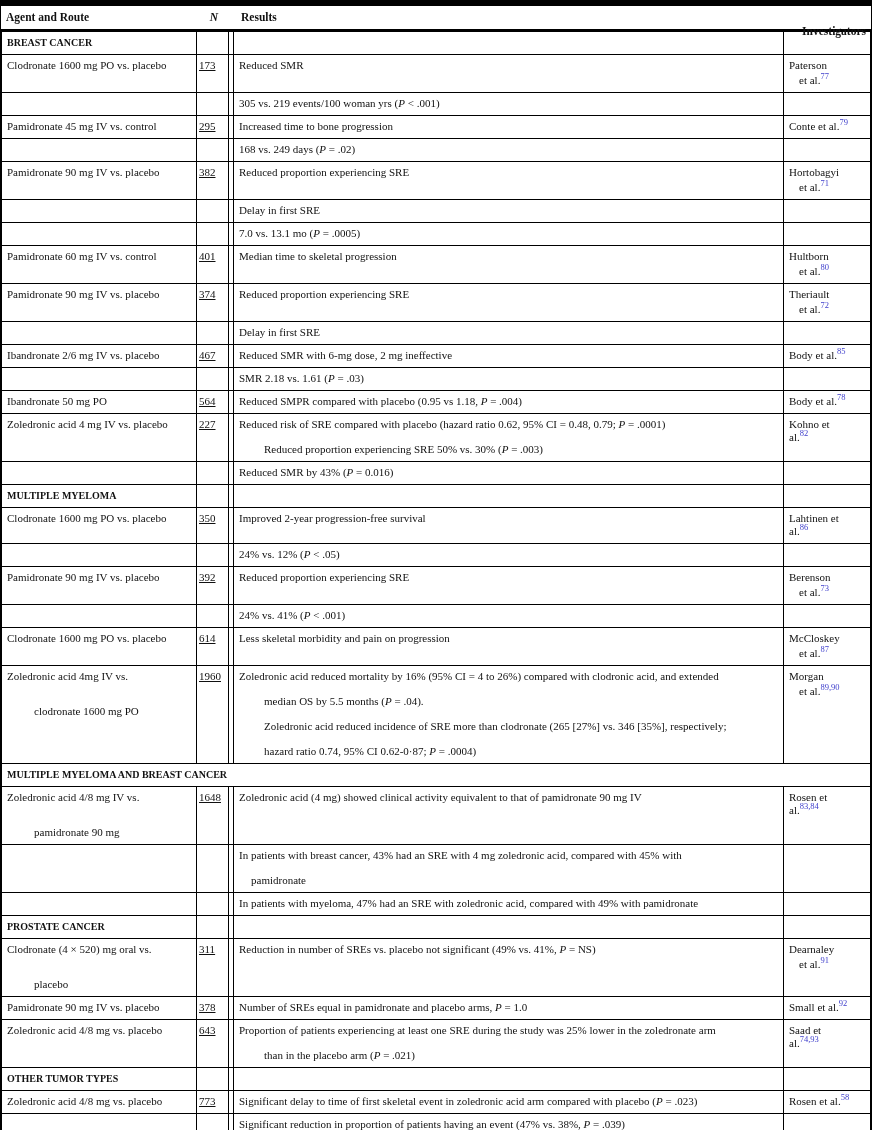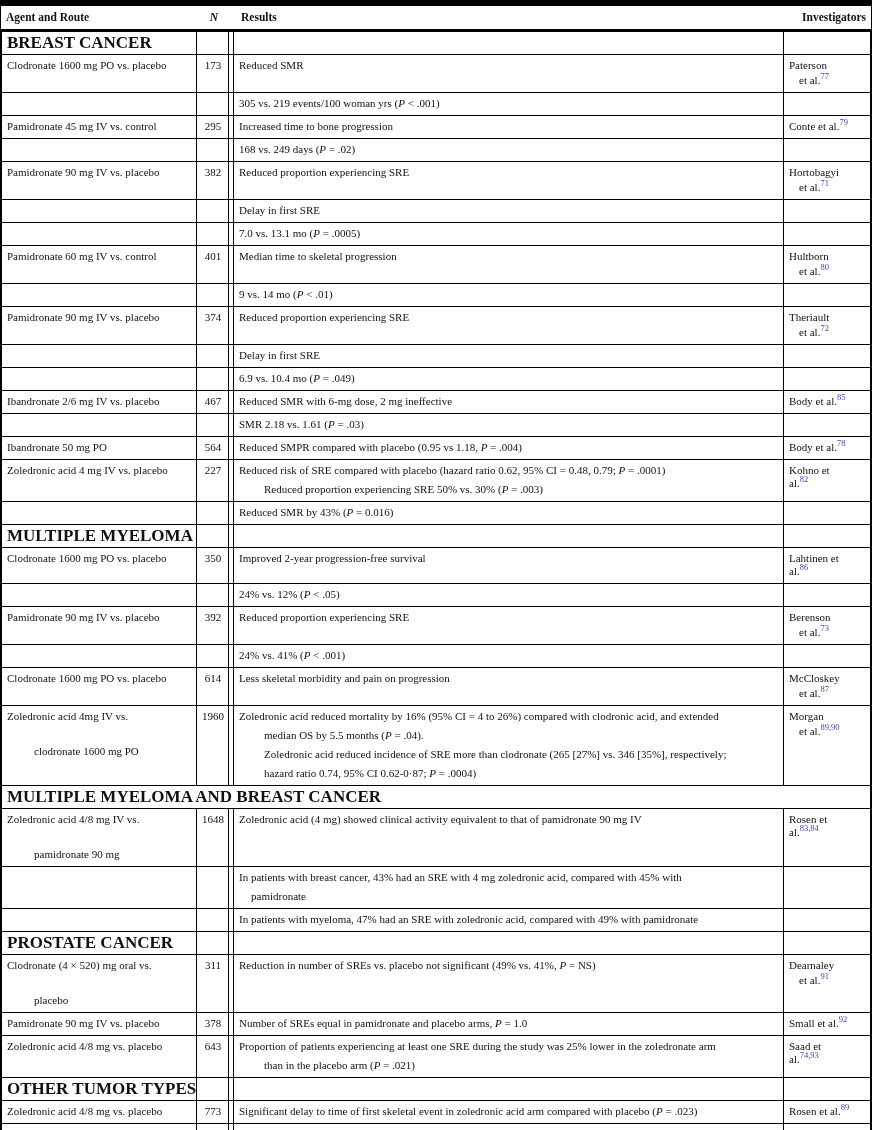--- a/index.html
+++ b/index.html
@@ -13,39 +13,39 @@
     border-left:1.5px solid #000;border-right:1.5px solid #000;border-bottom:2px solid #000;
   }
   .topbar{height:6px;background:#000;}
   .header{
     position:relative;height:23px;border-bottom:2px solid #000;
     font-weight:bold;font-size:11.5px;
   }
   .h-agent{position:absolute;left:5px;top:5px;}
   .h-n{position:absolute;left:196px;top:5px;width:34px;text-align:center;font-style:italic;}
   .h-results{position:absolute;left:240px;top:5px;}
-  .h-inv{position:absolute;right:5px;top:5px;}
+  .h-inv{position:absolute;right:5px;top:19px;}
   table.grid{
     border-collapse:collapse;table-layout:fixed;width:869px;font-size:11px;
   }
   table.grid col.w1{width:195px;}
   table.grid col.w2{width:32px;}
   table.grid col.wsp{width:5px;}
   table.grid col.w3{width:550px;}
   table.grid col.w4{width:87px;}
   td{
     border:1px solid #000;vertical-align:top;
     padding:4px 4px 5px 5px;box-sizing:border-box;
   }
   td.sp{border-left:none;border-right:none;padding:0;}
-  td.c2{text-align:center;padding-left:2px;padding-right:1px;}
+  td.c2{padding-left:2px;padding-right:1px;text-decoration:underline;}
   td.c4{padding-left:5px;padding-right:20px;}
-  .sec-label{font-weight:bold;font-size:17px;white-space:nowrap;}
+  .sec-label{font-weight:bold;font-size:10px;white-space:nowrap;}
   .l{line-height:13px;}
-  .c3 .l + .l{margin-top:6px;}
+  .c3 .l + .l{margin-top:12px;}
   .c1 .l + .l{margin-top:22px;}
   .c4 .l + .l{margin-top:2px;}
   .c1 .i1{padding-left:27px;}
   .c3 .i1{padding-left:25px;}
   .c3 .i2{padding-left:12px;}
   .c4 .i1{padding-left:10px;}
   sup.ref{
     color:var(--ref-color,#4040cc);
     font-size:8.5px;line-height:0;vertical-align:super;cursor:pointer;
   }
@@ -173,29 +173,20 @@
             <td class="sp"></td>
             <td class="c3">
               <div class="l">Median time to skeletal progression</div>
             </td>
             <td class="c4">
               <div class="l">Hultborn</div>
               <div class="l i1">et al.<sup class="ref">80</sup></div>
             </td>
           </tr>
           <tr>
-            <td class="c1"></td>
-            <td class="c2"></td>
-            <td class="sp"></td>
-            <td class="c3">
-              <div class="l">9 vs. 14 mo (<i>P</i> &lt; .01)</div>
-            </td>
-            <td class="c4"></td>
-          </tr>
-          <tr>
             <td class="c1">
               <div class="l">Pamidronate 90 mg IV vs. placebo</div>
             </td>
             <td class="c2">
               <div class="l">374</div>
             </td>
             <td class="sp"></td>
             <td class="c3">
               <div class="l">Reduced proportion experiencing SRE</div>
             </td>
@@ -203,29 +194,20 @@
               <div class="l">Theriault</div>
               <div class="l i1">et al.<sup class="ref">72</sup></div>
             </td>
           </tr>
           <tr>
             <td class="c1"></td>
             <td class="c2"></td>
             <td class="sp"></td>
             <td class="c3">
               <div class="l">Delay in first SRE</div>
-            </td>
-            <td class="c4"></td>
-          </tr>
-          <tr>
-            <td class="c1"></td>
-            <td class="c2"></td>
-            <td class="sp"></td>
-            <td class="c3">
-              <div class="l">6.9 vs. 10.4 mo (<i>P</i> = .049)</div>
             </td>
             <td class="c4"></td>
           </tr>
           <tr>
             <td class="c1">
               <div class="l">Ibandronate 2/6 mg IV vs. placebo</div>
             </td>
             <td class="c2">
               <div class="l">467</div>
             </td>
@@ -491,21 +473,21 @@
               <div class="l">Zoledronic acid 4/8 mg vs. placebo</div>
             </td>
             <td class="c2">
               <div class="l">773</div>
             </td>
             <td class="sp"></td>
             <td class="c3">
               <div class="l">Significant delay to time of first skeletal event in zoledronic acid arm compared with placebo (<i>P</i> = .023)</div>
             </td>
             <td class="c4">
-              <div class="l">Rosen et al.<sup class="ref">89</sup></div>
+              <div class="l">Rosen et al.<sup class="ref">58</sup></div>
             </td>
           </tr>
           <tr>
             <td class="c1"></td>
             <td class="c2"></td>
             <td class="sp"></td>
             <td class="c3">
               <div class="l">Significant reduction in proportion of patients having an event (47% vs. 38%, <i>P</i> = .039)</div>
             </td>
             <td class="c4"></td>

